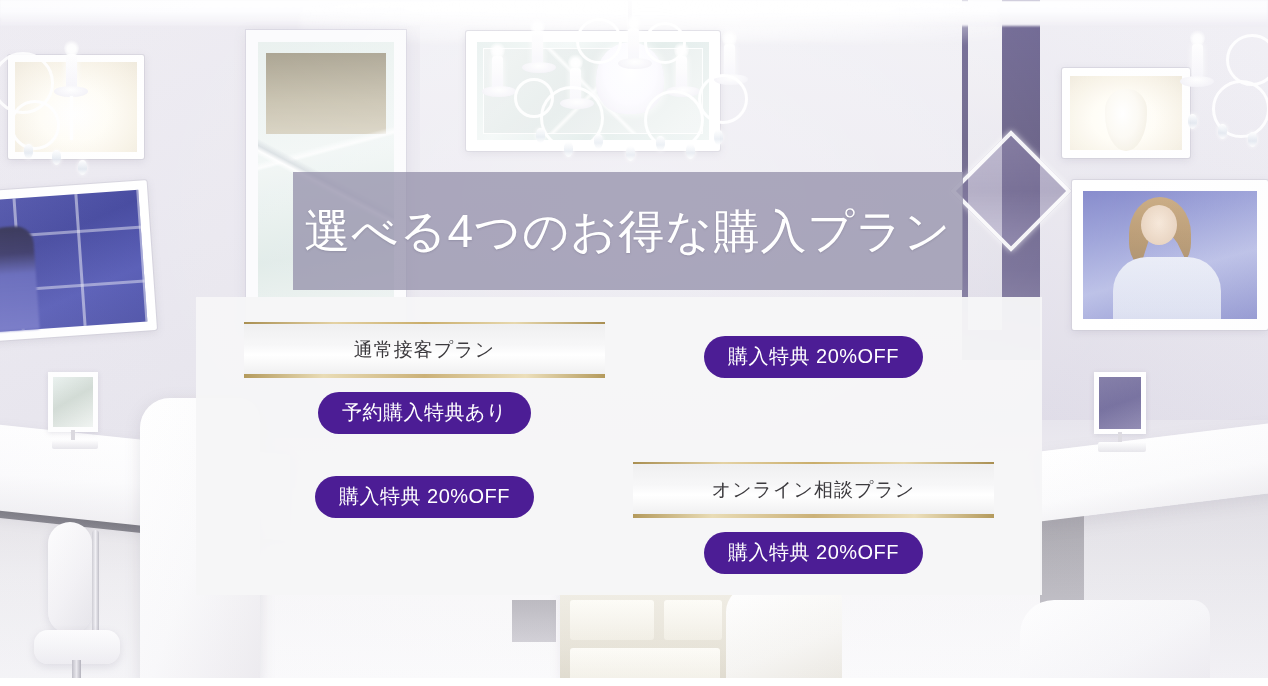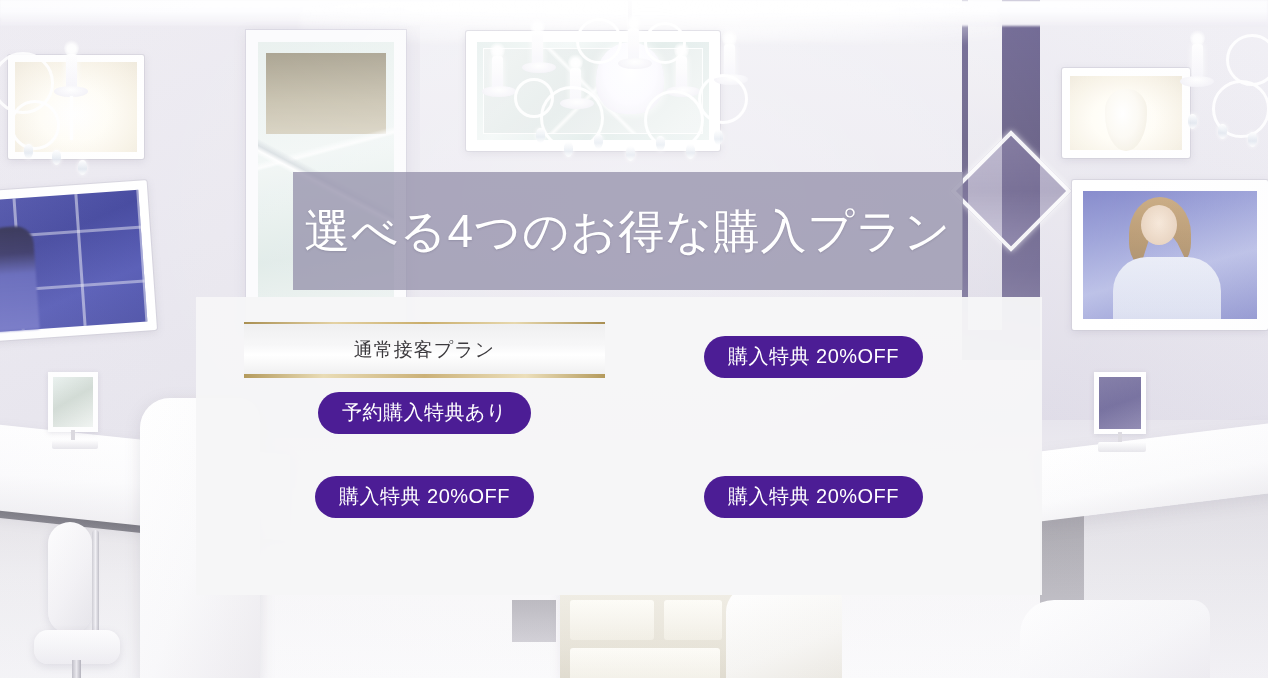--- a/index.html
+++ b/index.html
@@ -607,20 +607,23 @@
         </div>
       </div>
 
       <div class="plan-card">
         <div class="plan-badge-row">
           <span class="plan-badge">購入特典 20%OFF</span>
         </div>
       </div>
 
       <div class="plan-card">
+        <div class="plan-title-bar">
+          <span class="plan-title-text">オンライン相談プラン</span>
+        </div>
         <div class="plan-badge-row">
           <span class="plan-badge">購入特典 20%OFF</span>
         </div>
       </div>
 
     </div>
   </div>
 
 </div>
 

